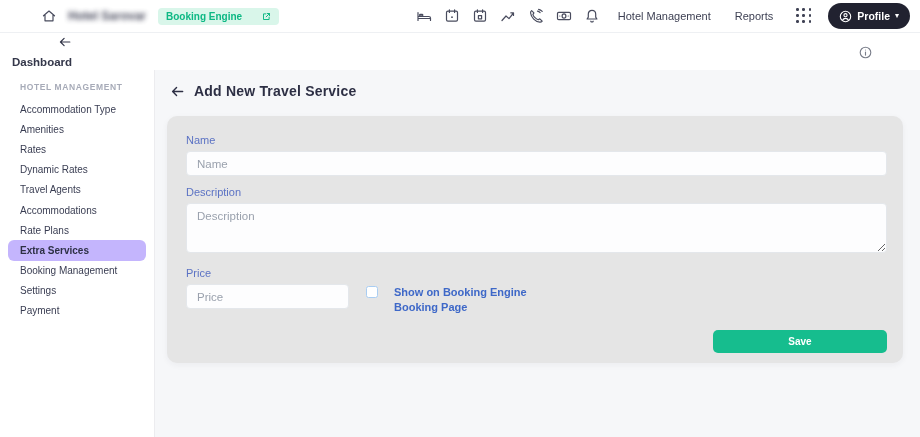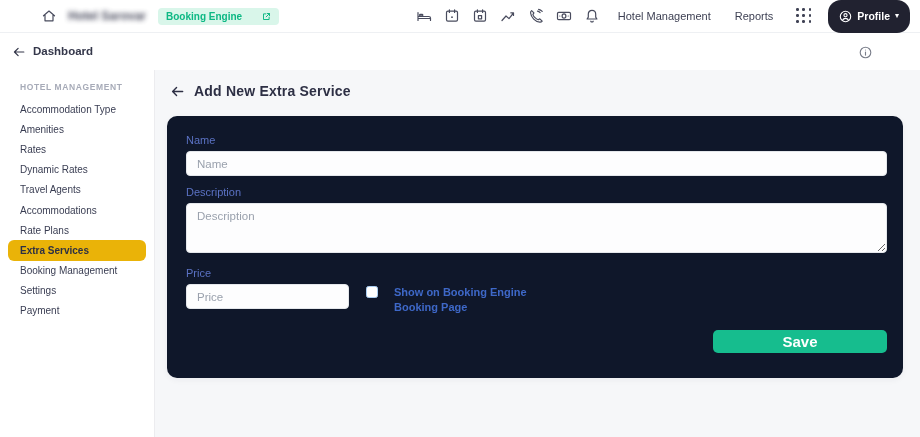--- a/index.html
+++ b/index.html
@@ -18,71 +18,71 @@
     background:#d9f6ea; color:#0db884; font-size:10px; font-weight:700;
     padding:3px 8px; border-radius:4px; cursor:pointer; white-space:nowrap; }
   .badge svg { width:9px; height:9px; }
   .nav-spacer { flex:1; }
   .nav-right { display:flex; align-items:center; gap:10px; }
   .nav-link { font-size:11px; color:#3c3f52; padding:0 7px; cursor:pointer; white-space:nowrap; }
   .apps-grid { width:16px; height:16px; display:grid; grid-template-columns:repeat(3,1fr);
     gap:2.5px; margin:0 6px; cursor:pointer; }
   .apps-grid i { width:2.5px; height:2.5px; border-radius:50%; background:#3f4254; }
   .profile-btn { display:flex; align-items:center; gap:5px; background:#212230; color:#fff;
-    border:none; border-radius:13px; height:33px; padding:0 11px; font-size:10.5px;
+    border:none; border-radius:13px; height:26px; padding:0 11px; font-size:10.5px;
     font-weight:700; cursor:pointer; font-family:inherit; }
   .profile-btn svg { width:13px; height:13px; }
   .caret { font-size:8px; line-height:1; }
 
   
   .subbar { height:37px; display:flex; align-items:center; justify-content:space-between;
     background:#fff; padding:0 48px 0 12px; }
-  .back-crumb { display:flex; align-items:flex-start; gap:7px; cursor:pointer; }
+  .back-crumb { display:flex; align-items:flex-end; gap:7px; cursor:pointer;flex-direction:column; }
   .back-crumb svg { width:14px; height:14px; color:#34374a; }
   .crumb-label { font-size:11.5px; font-weight:600; color:#34374a; }
   .info-icon { width:13px; height:13px; color:#7a7e8a; cursor:pointer; }
   .info-icon svg { width:13px; height:13px; }
 
   
   .content { display:flex; height:367px; }
   .sidebar { width:155px; background:#fff; border-right:1px solid #ececef;
     padding-top:6px; flex-shrink:0; }
   .side-title { font-size:8.5px; letter-spacing:.6px; color:#a7abb8; font-weight:700;
     padding:6px 20px 7px; }
   .side-item { margin:0 8px; padding:4.6px 12px; font-size:10px; color:#393d52;
     border-radius:6px; cursor:pointer; white-space:nowrap; }
-  .side-item.active { background:#eab308; font-weight:700; color:#2d3045; }
+  .side-item.active { background:#c4b5fd; font-weight:700; color:#2d3045; }
 
   .main { flex:1; background:#f6f7f9; padding-top:13px; }
   .page-head { display:flex; align-items:center; gap:9px; margin-left:15px; }
   .page-head svg { width:15px; height:15px; color:#2d2f44; cursor:pointer; }
   .page-title { font-size:14px; font-weight:700; color:#2d2f44; letter-spacing:.2px; }
 
-  .card { background:#0f172a; border-radius:10px; margin:17px 17px 0 12px;
-    box-shadow:0 2px 6px rgba(30,40,60,.05); padding:18px 16px 25px 19px; }
+  .card { background:#e5e5e5; border-radius:10px; margin:17px 17px 0 12px;
+    box-shadow:0 2px 6px rgba(30,40,60,.05); padding:18px 16px 10px 19px; }
   .f-label { display:block; font-size:11px; color:#5b72c4; margin-bottom:5px; }
   .f-input { width:100%; height:25px; border:1px solid #e4e7eb; border-radius:4px;
     padding:0 10px; font-size:11.5px; color:#333; background:#fdfdfe;
     font-family:inherit; outline:none; }
   .f-input::placeholder, .f-textarea::placeholder { color:#9aa1ad; }
   .f-textarea { width:100%; height:50px; border:1px solid #e4e7eb; border-radius:4px;
     padding:6px 10px; font-size:11.5px; color:#333; background:#fdfdfe;
     font-family:inherit; outline:none; resize:both; }
   .group { margin-bottom:10px; }
   .price-row { display:flex; align-items:flex-start; }
   .price-group { width:163px; }
   .check-wrap { display:flex; align-items:flex-start; gap:16px; margin-left:17px;
     padding-top:18px; }
   .checkbox { width:12px; height:12px; border:1px solid #a9cdf2; border-radius:2.5px;
     background:#fff; appearance:none; cursor:pointer; flex-shrink:0; margin-top:1px; }
   .check-label { font-size:11px; color:#3e68c8; font-weight:600; width:160px;
     line-height:1.4; cursor:pointer; }
   .save-row { display:flex; justify-content:flex-end; margin-top:14px; }
   .save-btn { width:174px; height:23px; background:#16bd8e; color:#fff; border:none;
-    border-radius:5px; font-size:15px; font-weight:600; cursor:pointer;
+    border-radius:5px; font-size:10px; font-weight:600; cursor:pointer;
     font-family:inherit; }
 </style>
 </head>
 <body>
 
 <div class="navbar">
   <span class="nav-icon">
     <svg viewBox="0 0 16 16" fill="none" stroke="currentColor" stroke-width="1.2" stroke-linecap="round" stroke-linejoin="round">
       <path d="M2.5 7.8 8 3l5.5 4.8M4 6.8v6h8v-6"></path>
       </svg>
@@ -196,21 +196,21 @@
     <div class="side-item">Booking Management</div>
     <div class="side-item">Settings</div>
     <div class="side-item">Payment</div>
   </div>
 
   <div class="main">
     <div class="page-head">
       <svg viewBox="0 0 16 16" fill="none" stroke="currentColor" stroke-width="1.5" stroke-linecap="round" stroke-linejoin="round">
         <path d="M13.5 8H3M7 3.8 2.8 8 7 12.2"></path>
         </svg>
-      <span class="page-title">Add New Extra Service</span>
+      <span class="page-title">Add New Travel Service</span>
     </div>
 
     <div class="card">
       <div class="group">
         <label class="f-label">Name</label>
         <input class="f-input" type="text" placeholder="Name" style="">
       </div>
       <div class="group">
         <label class="f-label">Description</label>
         <textarea class="f-textarea" placeholder="Description" style=""></textarea>

